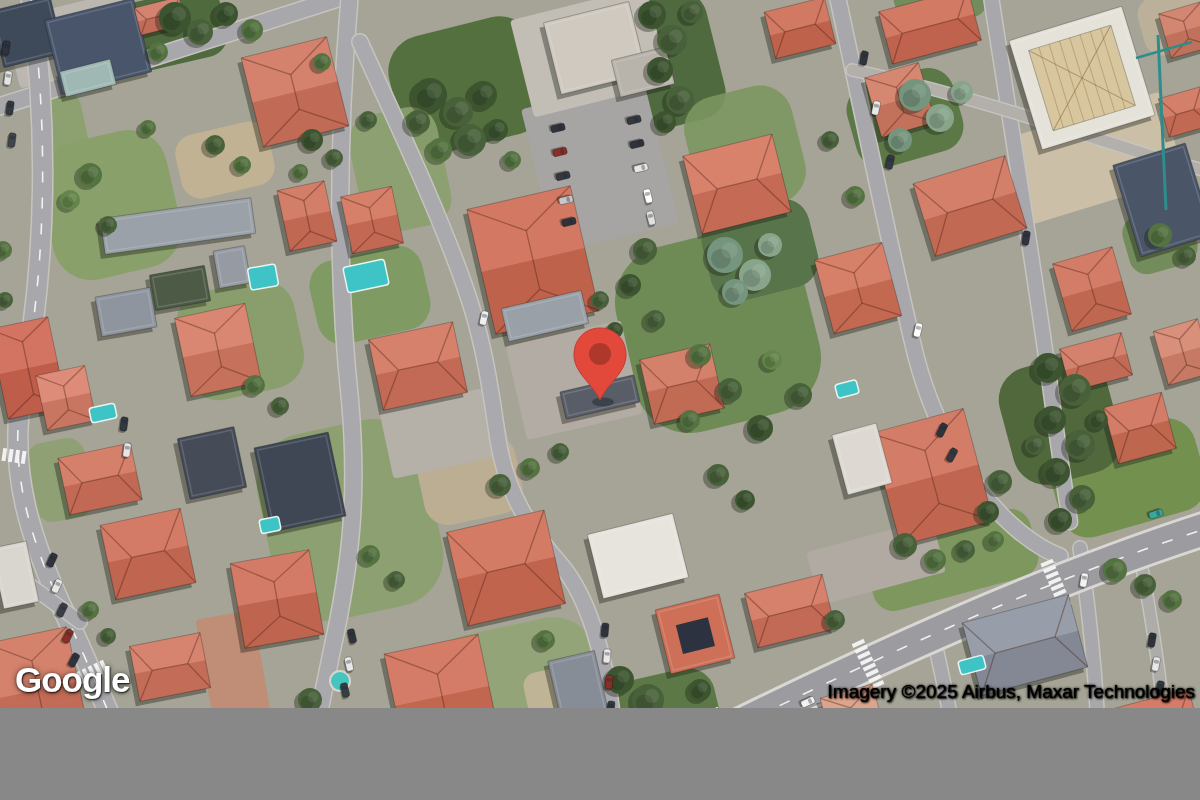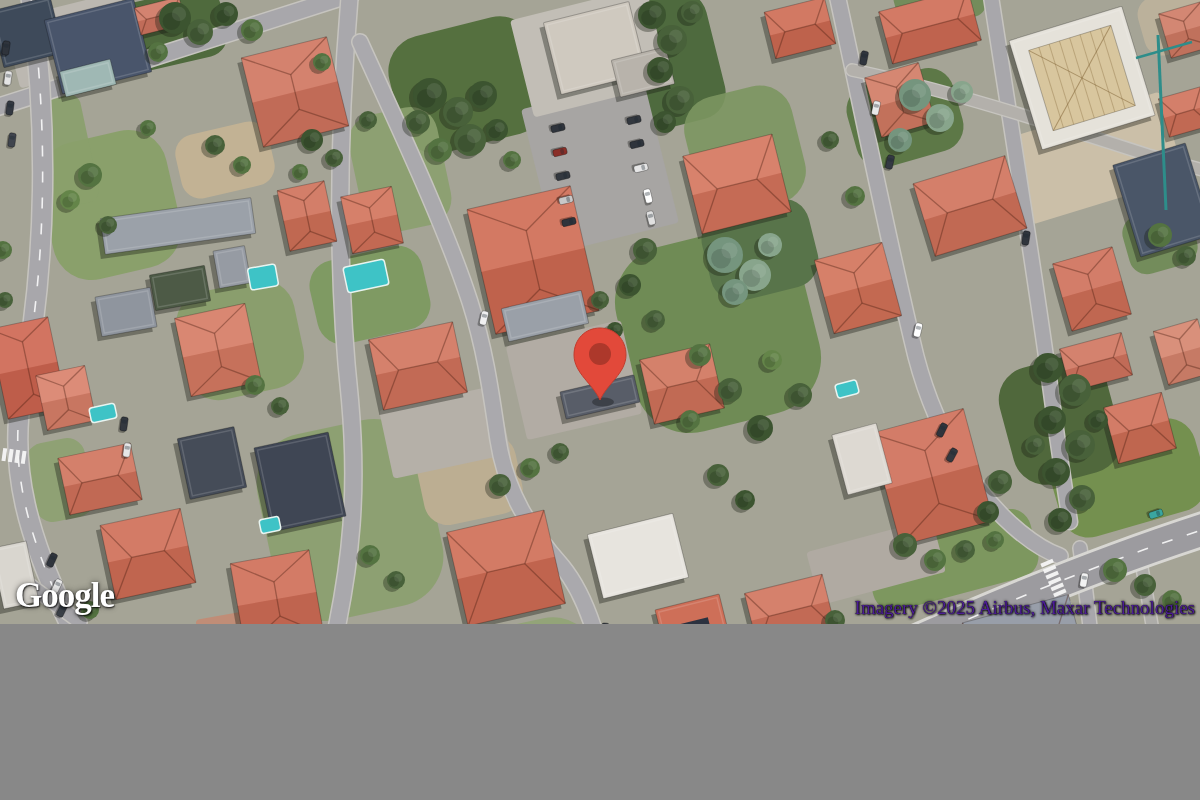--- a/index.html
+++ b/index.html
@@ -1,23 +1,23 @@
 <!DOCTYPE html>
 <html><head>
 <meta charset="utf-8">
 <style>
   html,body{margin:0;padding:0;background:#888;}
-  .stage{position:relative;width:1200px;height:624px;overflow:hidden;background:#a5a496;
-         font-family:Liberation Serif, serif;}
+  .stage{position:relative;width:1200px;height:708px;overflow:hidden;background:#a5a496;
+         font-family:Liberation Sans, sans-serif;}
   .stage svg{position:absolute;left:0;top:0;display:block;}
   .logo{position:absolute;left:15px;bottom:8px;color:#ffffff;font-weight:bold;
         font-size:35px;letter-spacing:-1px;
         text-shadow:0 1px 3px rgba(0,0,0,.65),0 0 6px rgba(0,0,0,.45),1px 1px 1px rgba(0,0,0,.5);
         user-select:none;}
-  .attr{position:absolute;right:5px;bottom:5px;color:#4c1d95;font-size:19px;
+  .attr{position:absolute;right:5px;bottom:5px;color:#000000;font-size:19px;
         text-shadow:0 0 3px rgba(0,0,0,.95),0 0 1px #000,1px 1px 2px rgba(0,0,0,.9);
         user-select:none;}
 </style>
 </head>
 <body>
 
 <div class="stage">
   <svg id="map-svg" width="1200" height="800" viewBox="0 0 1200 800">
       <rect x="0" y="0" width="1200" height="800" fill="#a5a496"></rect>
       <rect x="45" y="135" width="130" height="140" rx="39" fill="#8aa06b" opacity="1" transform="rotate(-13 110 205)"></rect>

